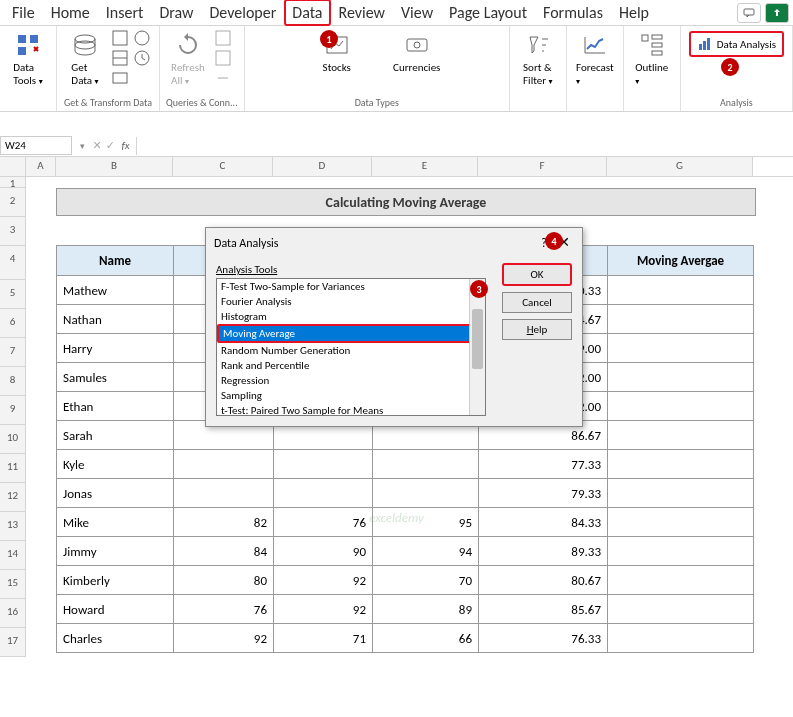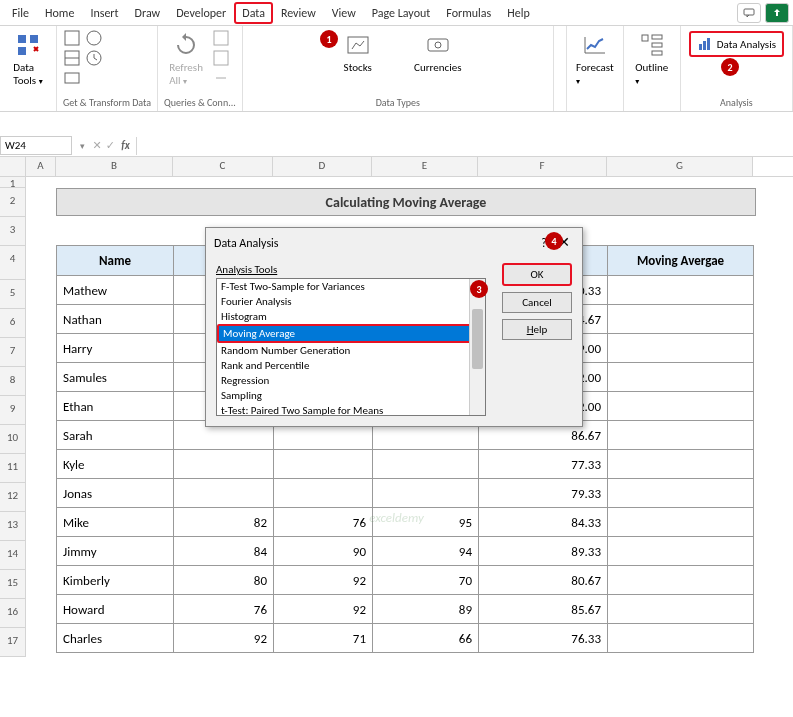--- a/index.html
+++ b/index.html
@@ -1,20 +1,20 @@
 <!DOCTYPE html>
 <html><head>
   <meta charset="utf-8">
   <style>
     * { margin: 0; padding: 0; box-sizing: border-box; font-family: "Segoe UI", Calibri, sans-serif; }
     body { background: #fff; width: 793px; height: 717px; overflow: hidden; position: relative; font-size: 12px; }
     
     
     .tabs { display: flex; align-items: center; height: 26px; padding: 0 4px; background: #fff; border-bottom: 1px solid #d4d4d4; }
-    .tab { padding: 4px 8px; cursor: pointer; font-size: 12px; color: #333; }
+    .tab { padding: 4px 8px; cursor: pointer; font-size: 16px; color: #333; }
     .tab.active { border: 2px solid #e81123; border-radius: 3px; padding: 2px 6px; }
     .tab-right { margin-left: auto; display: flex; gap: 4px; }
     .icon-btn-sm { width: 24px; height: 20px; border: 1px solid #ccc; border-radius: 3px; display: flex; align-items: center; justify-content: center; background: #fff; }
     .share-btn { background: #107c41; color: #fff; }
     
     
     .ribbon { display: flex; height: 86px; border-bottom: 1px solid #d4d4d4; background: #fff; position: relative; }
     .ribbon-group { display: flex; flex-direction: column; border-right: 1px solid #e0e0e0; padding: 3px 6px 0; }
     .ribbon-group-content { flex: 1; display: flex; align-items: flex-start; gap: 4px; }
     .ribbon-group-label { font-size: 10px; color: #666; text-align: center; padding: 2px 0; }
@@ -25,21 +25,21 @@
     .chevron { font-size: 8px; }
     
     .data-analysis-btn { border: 2px solid #e81123; border-radius: 3px; padding: 3px 6px; display: flex; align-items: center; gap: 4px; font-size: 11px; margin: 2px; }
     
     
     .badge { position: absolute; width: 18px; height: 18px; border-radius: 50%; background: #c00000; color: #fff; display: flex; align-items: center; justify-content: center; font-size: 10px; font-weight: bold; z-index: 100; }
     
     
     .formula-row { display: flex; align-items: center; height: 22px; border-bottom: 1px solid #d4d4d4; background: #fff; margin-top: 23px; }
     .name-box { width: 72px; border: 1px solid #ccc; padding: 2px 4px; font-size: 11px; margin-right: 4px; }
-    .fx-btn { width: 18px; height: 18px; display: flex; align-items: center; justify-content: center; font-style: italic; color: #666; font-size: 11px; border-right: 1px solid #d4d4d4; padding: 0 8px 0 4px; font-weight: bold; }
+    .fx-btn { width: 18px; height: 18px; display: flex; align-items: center; justify-content: center; font-style: italic; color: #666; font-size: 11px; border-right: 1px solid #d4d4d4; padding: 0 8px 0 4px; }
     .vx { display: flex; color: #aaa; font-size: 11px; padding: 0 4px; gap: 4px; }
     
     
     .grid-area { position: relative; }
     .col-headers { display: flex; height: 20px; background: #fff; border-bottom: 1px solid #d4d4d4; }
     .row-header-corner { width: 26px; border-right: 1px solid #d4d4d4; background: #f3f3f3; }
     .col-header { border-right: 1px solid #d4d4d4; text-align: center; font-size: 11px; color: #555; padding-top: 2px; background: #f3f3f3; }
     .grid-body { display: flex; }
     .row-headers { width: 26px; }
     .row-header { height: 29px; border-bottom: 1px solid #d4d4d4; border-right: 1px solid #d4d4d4; text-align: center; font-size: 11px; color: #555; padding-top: 6px; background: #f3f3f3; }
@@ -124,20 +124,28 @@
             <path d="M20 16 L24 20 M24 16 L20 20" stroke="#c00" stroke-width="2"></path>
           </svg>
         <span>Data<br>Tools <span class="chevron">▾</span></span>
       </div>
     </div>
     <div class="ribbon-group-label"></div>
   </div>
 
   <div class="ribbon-group">
     <div class="ribbon-group-content">
+      <div class="big-btn">
+        <svg class="big-btn-icon" viewBox="0 0 28 28">
+            <ellipse cx="14" cy="8" rx="10" ry="4" fill="none" stroke="#666"></ellipse>
+            <path d="M4 8 L4 20 A10 4 0 0 0 24 20 L24 8" fill="none" stroke="#666"></path>
+            <ellipse cx="14" cy="14" rx="10" ry="4" fill="none" stroke="#666"></ellipse>
+          </svg>
+        <span>Get<br>Data <span class="chevron">▾</span></span>
+      </div>
       <div class="small-grid">
         <svg class="small-icon" viewBox="0 0 18 18">
             <rect x="2" y="2" width="14" height="14" fill="none" stroke="#666"></rect>
           </svg>
         <svg class="small-icon" viewBox="0 0 18 18">
             <circle cx="9" cy="9" r="7" fill="none" stroke="#666"></circle>
           </svg>
         <svg class="small-icon" viewBox="0 0 18 18">
             <rect x="2" y="2" width="14" height="14" fill="none" stroke="#666"></rect>
             <line x1="2" y1="9" x2="16" y2="9" stroke="#666"></line>
@@ -192,20 +200,29 @@
             <rect x="4" y="8" width="20" height="12" rx="2" fill="none" stroke="#666"></rect>
             <circle cx="14" cy="14" r="3" fill="none" stroke="#666"></circle>
           </svg>
         <span>Currencies</span>
       </div>
     </div>
     <div class="ribbon-group-label">Data Types</div>
   </div>
 
   <div class="ribbon-group">
+    <div class="ribbon-group-content">
+      <div class="big-btn">
+        <svg class="big-btn-icon" viewBox="0 0 28 28">
+            <path d="M6 6 L14 6 L10 14 L10 20 L8 22 L8 14 Z" fill="none" stroke="#666"></path>
+            <path d="M18 8 L24 8 M18 14 L22 14 M18 20 L20 20" stroke="#666"></path>
+          </svg>
+        <span>Sort &amp;<br>Filter <span class="chevron">▾</span></span>
+      </div>
+    </div>
     <div class="ribbon-group-label"></div>
   </div>
 
   <div class="ribbon-group">
     <div class="ribbon-group-content">
       <div class="big-btn">
         <svg class="big-btn-icon" viewBox="0 0 28 28">
             <path d="M4 22 L4 6 M4 22 L24 22" stroke="#666"></path>
             <path d="M6 18 L10 14 L14 16 L18 10 L22 8" fill="none" stroke="#4472c4" stroke-width="2"></path>
           </svg>

